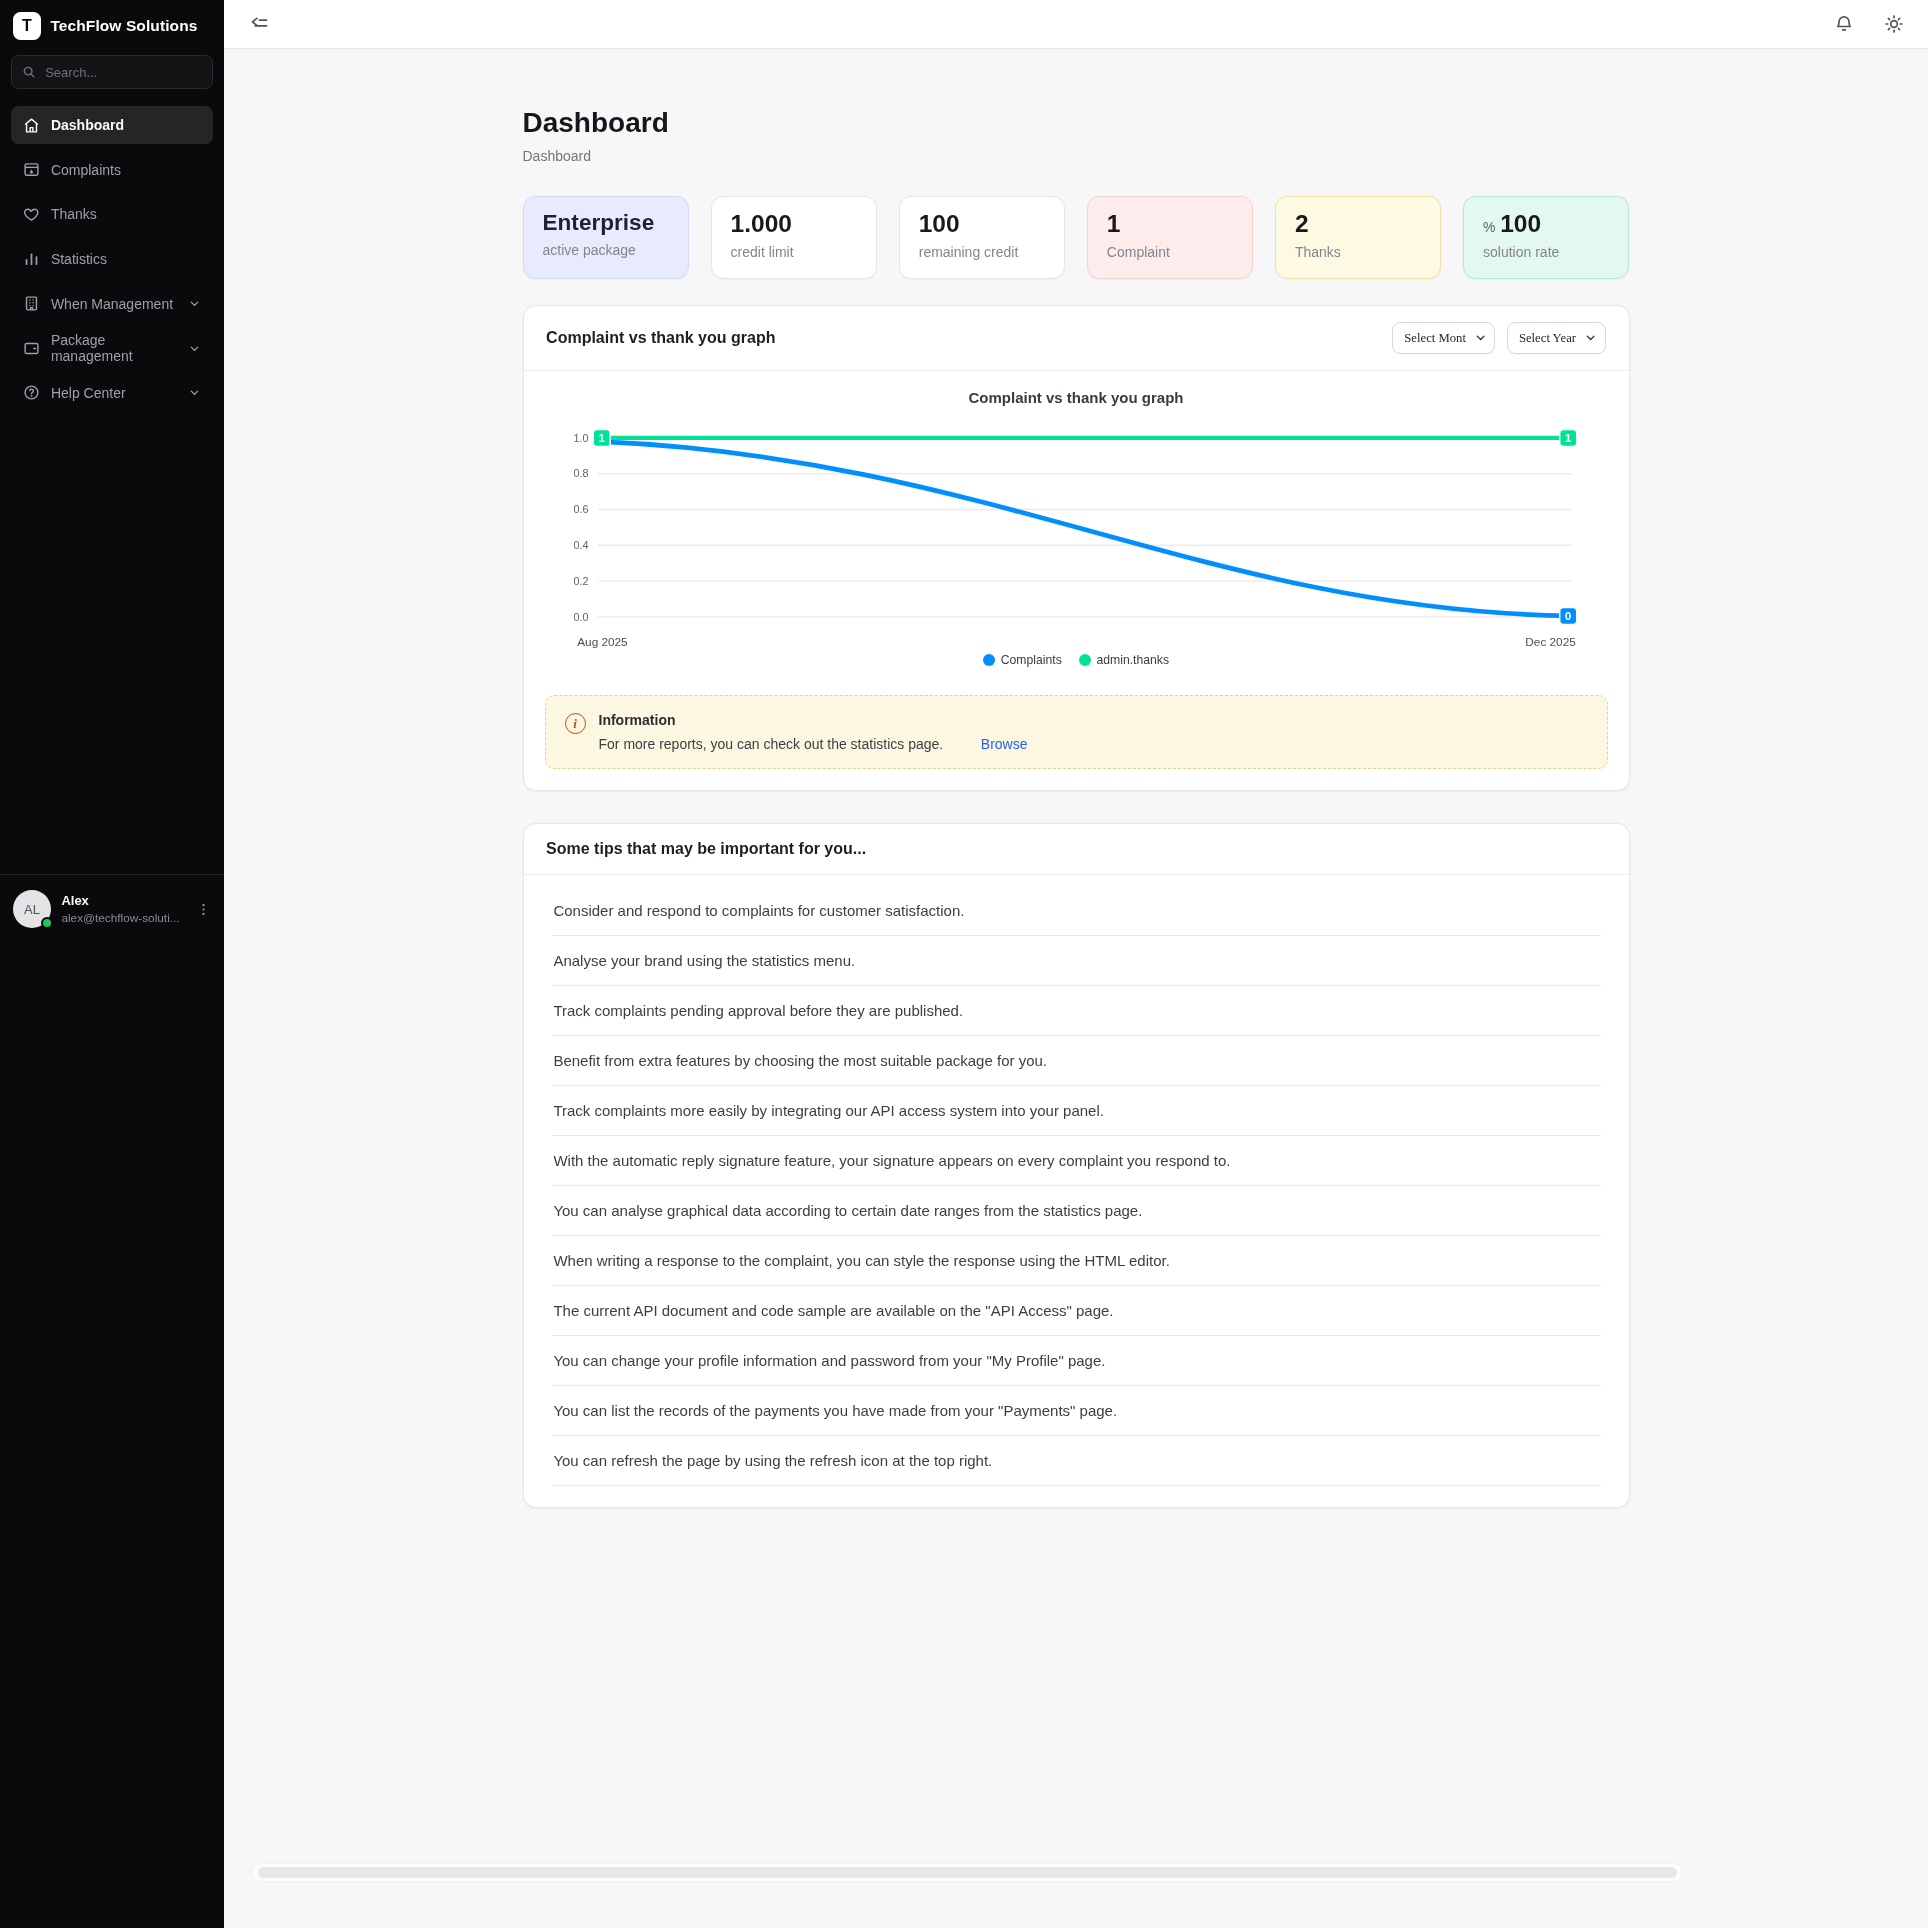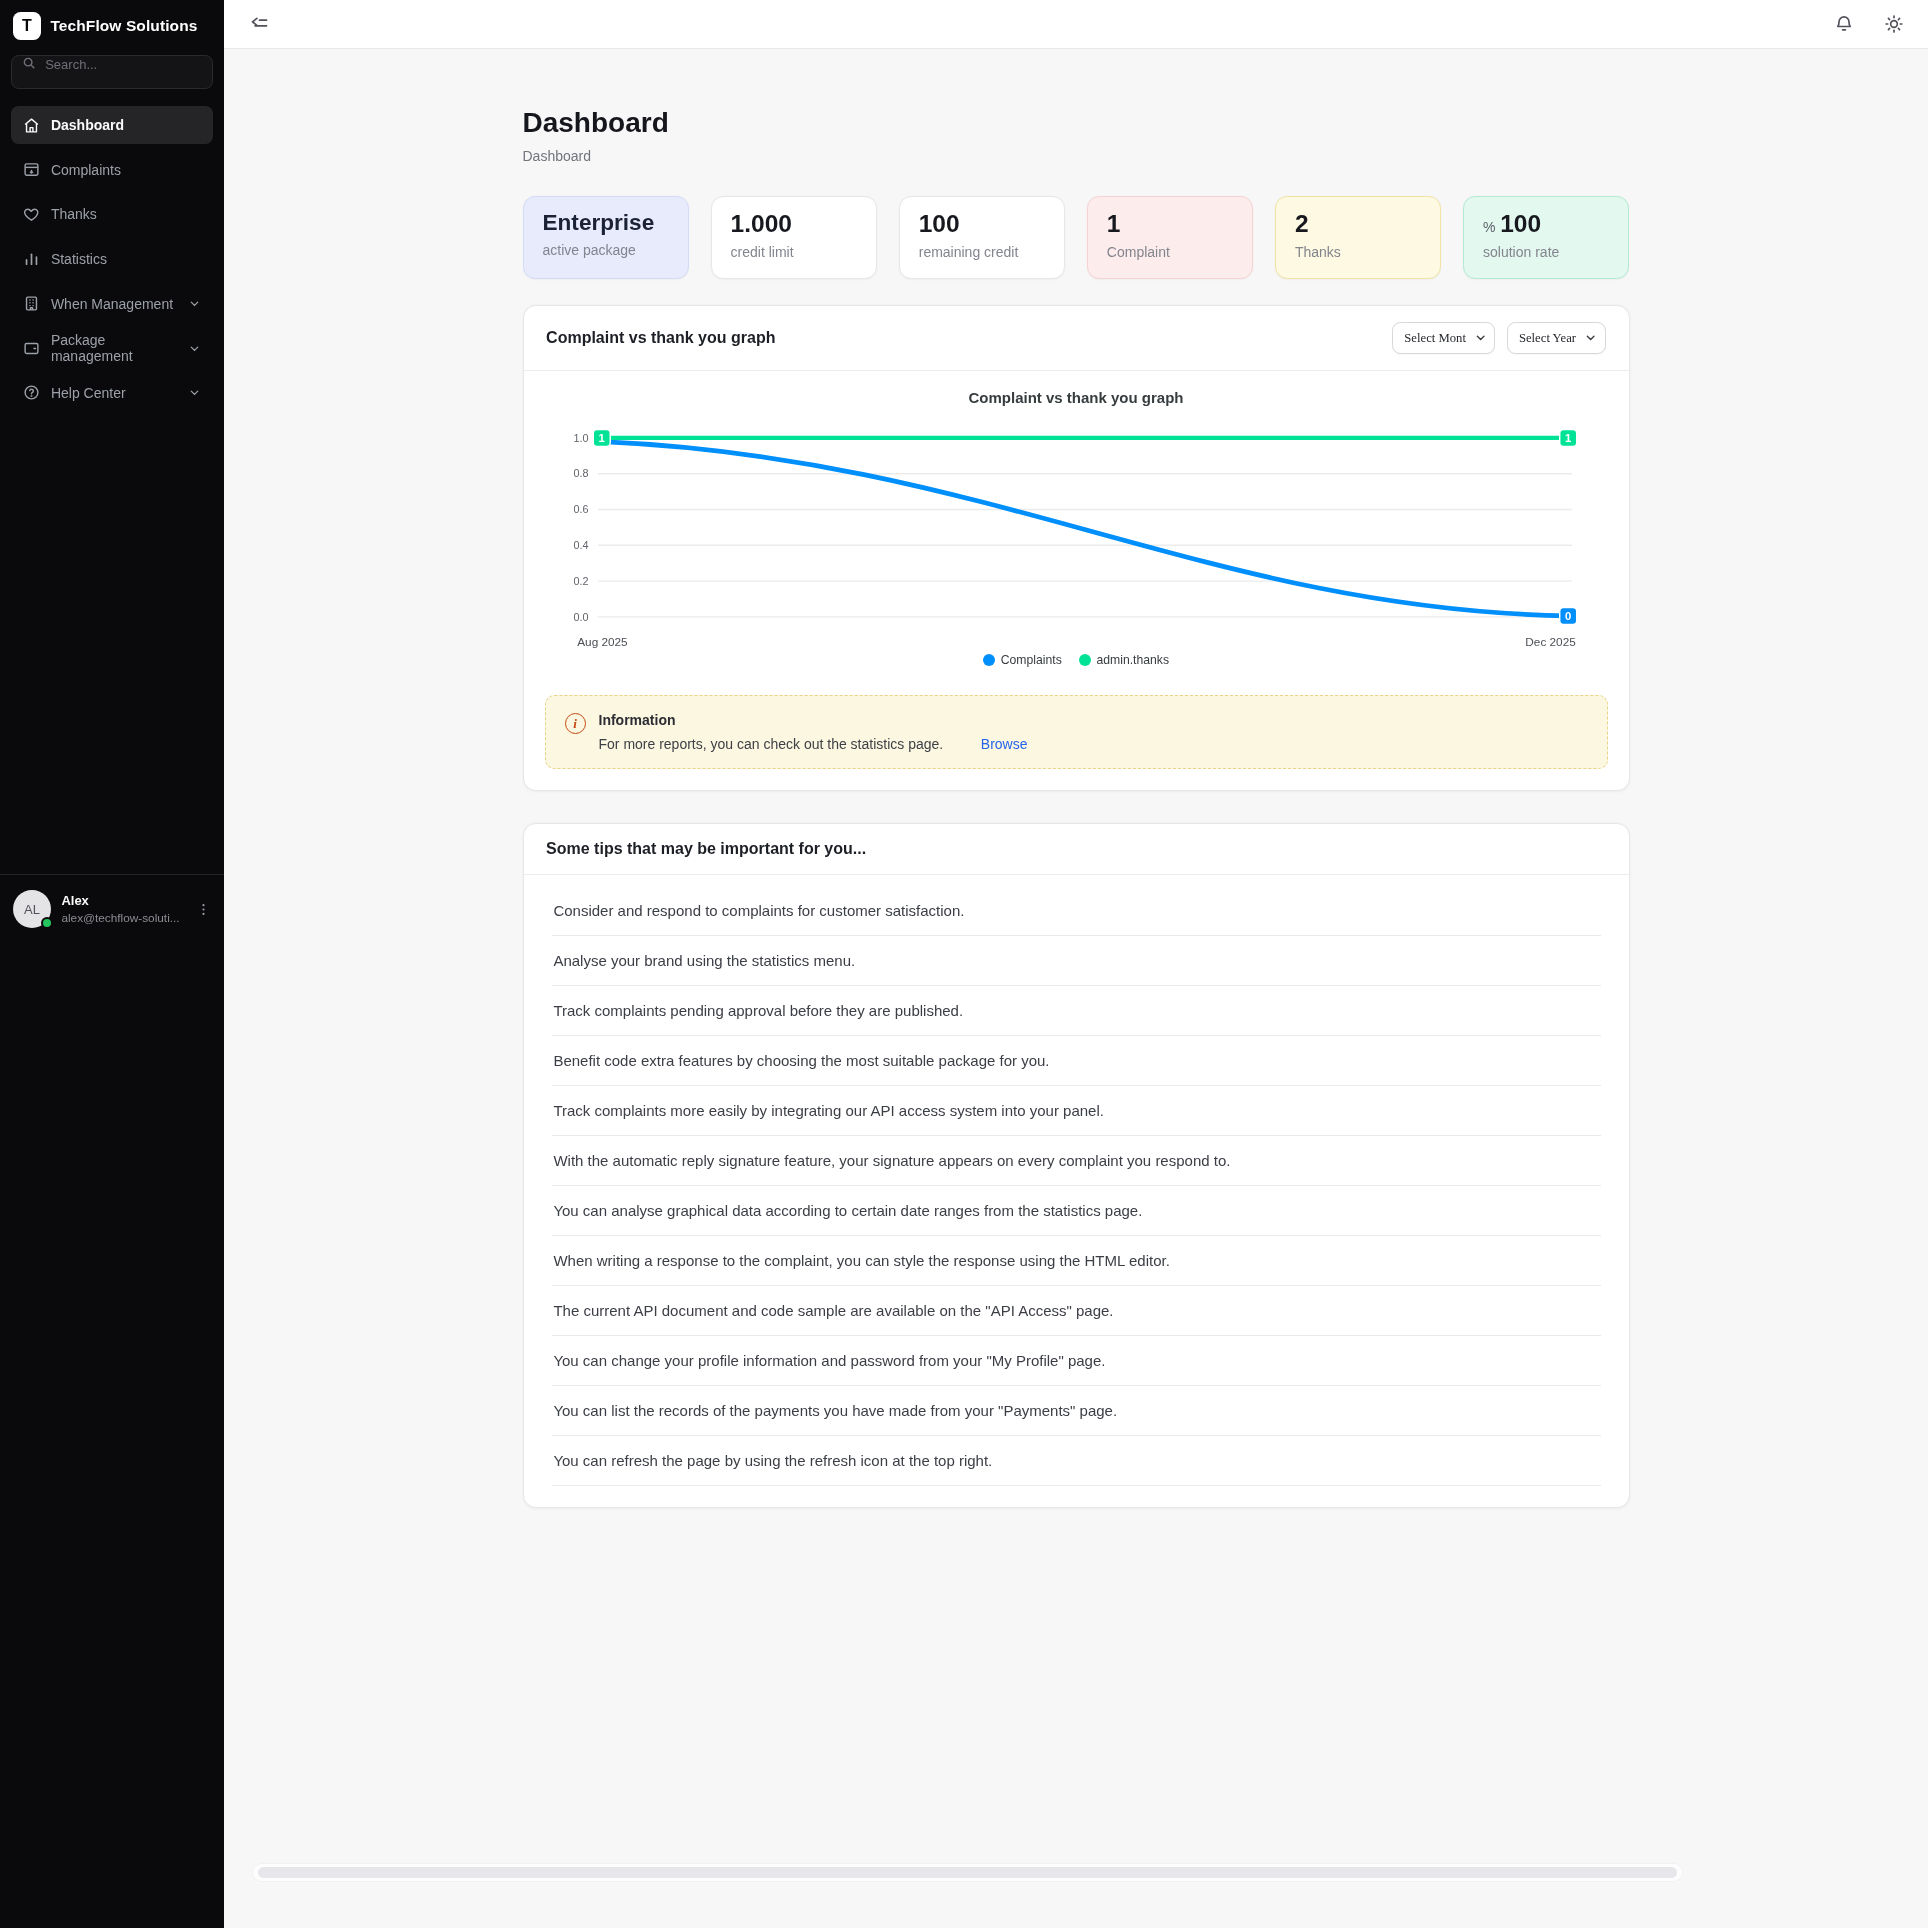--- a/index.html
+++ b/index.html
@@ -11,21 +11,21 @@
   
   .sidebar{
     position:absolute;left:0;top:0;width:224px;height:1928px;
     background:#0a0a0c;box-sizing:border-box;z-index:5;
   }
   .logo-row{display:flex;align-items:center;gap:9.4px;padding:12.2px 13px 9.4px 13px;cursor:pointer;}
   .logo-box{width:28px;height:28px;background:#fff;border-radius:7.5px;display:flex;align-items:center;justify-content:center;
     font-weight:bold;font-size:16px;color:#0a0a0c;flex:0 0 auto;}
   .logo-name{color:#fff;font-weight:bold;font-size:15.5px;letter-spacing:0.1px;}
   .search-wrap{margin:5.6px 11.3px 17px 11.3px;height:34px;background:#141417;border:0.9px solid #2a2a2f;border-radius:7.5px;
-    display:flex;align-items:flex-start;gap:7.5px;padding:0 9.4px;box-sizing:border-box;}
+    display:flex;align-items:center;gap:7.5px;padding:0 9.4px;box-sizing:border-box;}
   .search-wrap svg{flex:0 0 auto;}
   .search-input{background:transparent;border:none;outline:none;color:#d4d4d8;font-size:13px;width:100%;
     font-family:"Liberation Sans","DejaVu Sans",sans-serif;}
   .search-input::placeholder{color:#6f7077;}
   .nav{padding:0 11.3px;}
   .nav-item{display:flex;align-items:center;gap:11.3px;height:38px;padding:0 11.3px;margin-bottom:6.6px;border-radius:7.5px;
     color:#9ca0a8;font-size:14px;cursor:pointer;box-sizing:border-box;}
   .nav-item svg{flex:0 0 auto;}
   .nav-item .chev{margin-left:auto;}
   .nav-item.active{background:#252528;color:#fafafa;font-weight:bold;}
@@ -344,21 +344,21 @@
       </div>
 
       <div class="card tips-card">
         <div class="card-header">
           <div class="card-title">Some tips that may be important for you...</div>
         </div>
         <ul class="tips-list">
           <li>Consider and respond to complaints for customer satisfaction.</li>
           <li>Analyse your brand using the statistics menu.</li>
           <li>Track complaints pending approval before they are published.</li>
-          <li>Benefit code extra features by choosing the most suitable package for you.</li>
+          <li>Benefit from extra features by choosing the most suitable package for you.</li>
           <li>Track complaints more easily by integrating our API access system into your panel.</li>
           <li>With the automatic reply signature feature, your signature appears on every complaint you respond to.</li>
           <li>You can analyse graphical data according to certain date ranges from the statistics page.</li>
           <li>When writing a response to the complaint, you can style the response using the HTML editor.</li>
           <li>The current API document and code sample are available on the "API Access" page.</li>
           <li>You can change your profile information and password from your "My Profile" page.</li>
           <li>You can list the records of the payments you have made from your "Payments" page.</li>
           <li>You can refresh the page by using the refresh icon at the top right.</li>
         </ul>
       </div>

